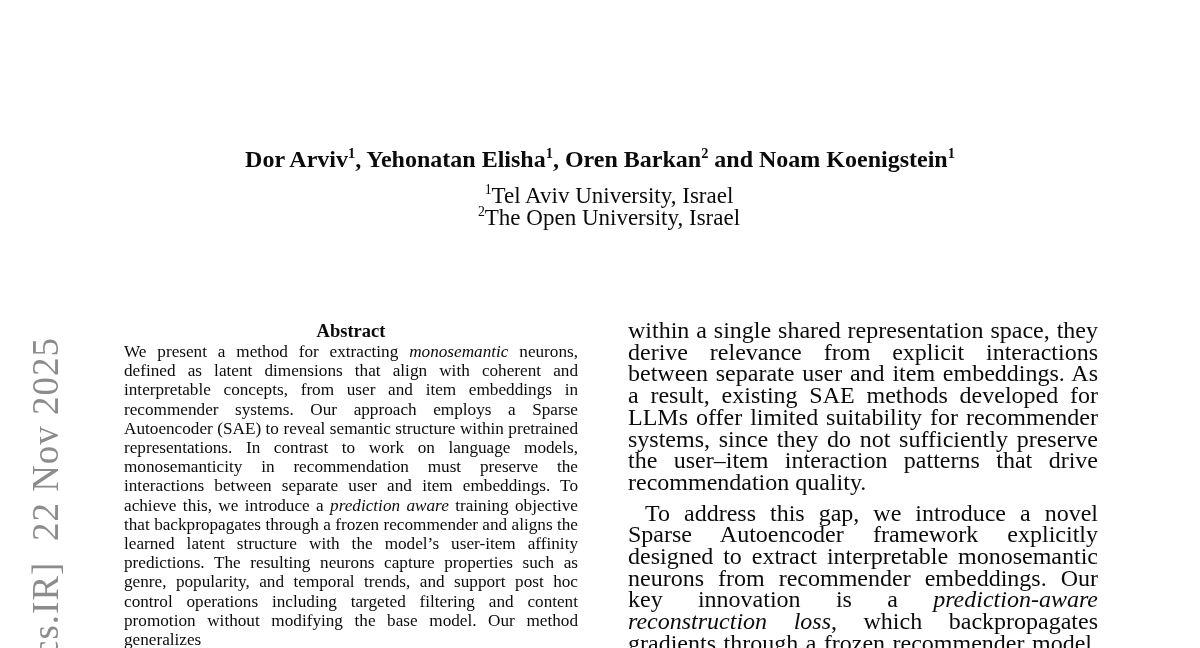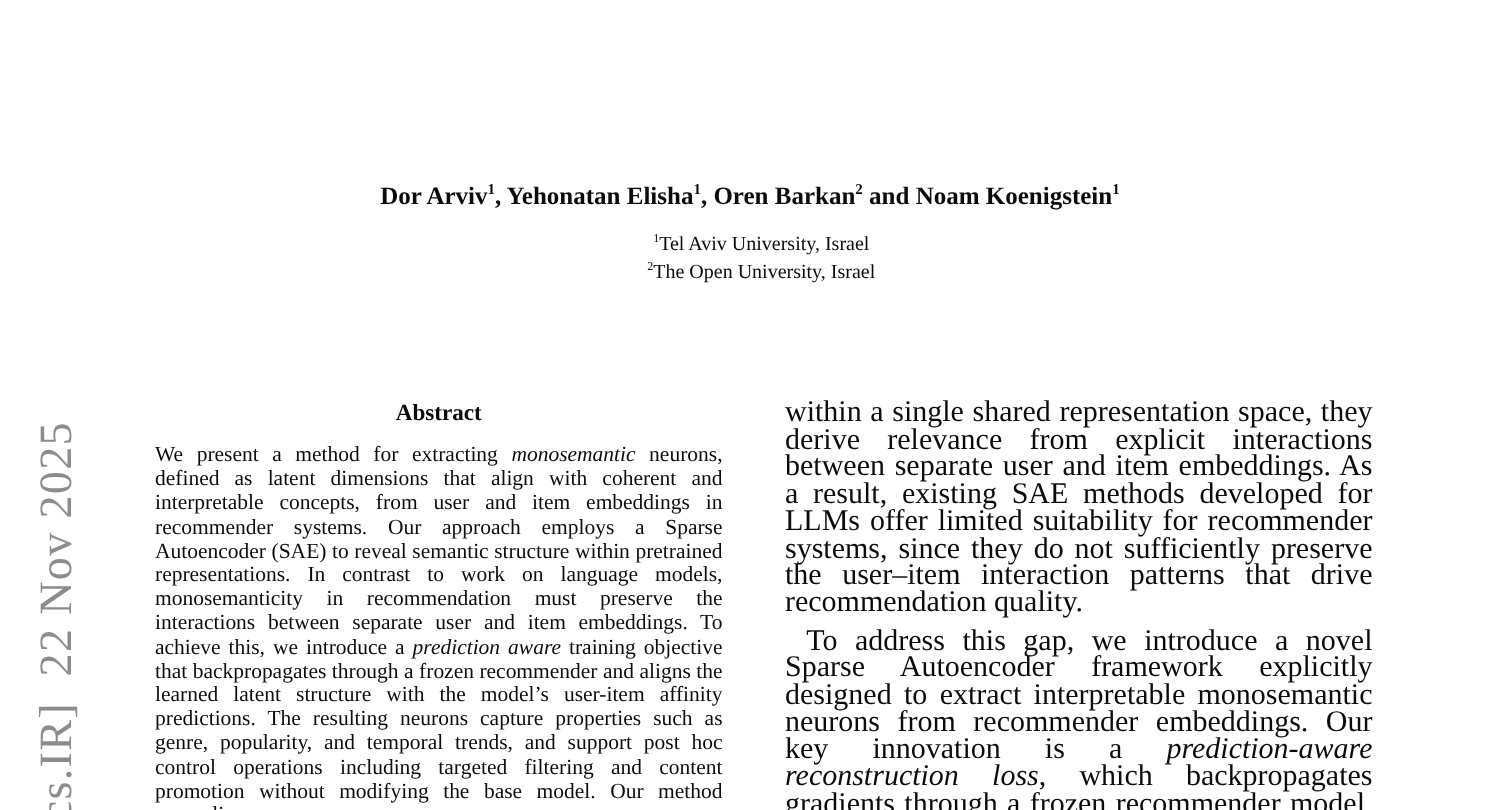--- a/index.html
+++ b/index.html
@@ -31,45 +31,44 @@
     text-align: center;
     font-size: 25px;
     font-weight: bold;
     line-height: 1.15;
   }
   .authors {
     position: absolute;
     left: 0; right: 0;
     top: 145px;
     text-align: center;
-    font-size: 20px;
+    font-size: 24px;
     font-weight: bold;
     line-height: 1.2;
   }
   .affiliations {
     position: absolute;
     left: 0; right: 0;
     top: 185px;
     text-align: center;
-    font-size: 16px;
+    font-size: 23px;
     line-height: 21.5px;
     margin-left: 18px;
   }
   sup { font-size: 60%; line-height: 0; vertical-align: super; }
   .col-left {
     position: absolute;
     left: 124px;
     top: 321px;
     width: 454px;
   }
   .abstract-heading {
     text-align: center;
     font-size: 18.5px;
     font-weight: bold;
-    margin-bottom: 12px;
   }
   .abstract-body {
     font-size: 17.2px;
     line-height: 19.2px;
     text-align: justify;
     text-align-last: justify;
     hyphens: auto;
   }
   .col-right {
     position: absolute;

